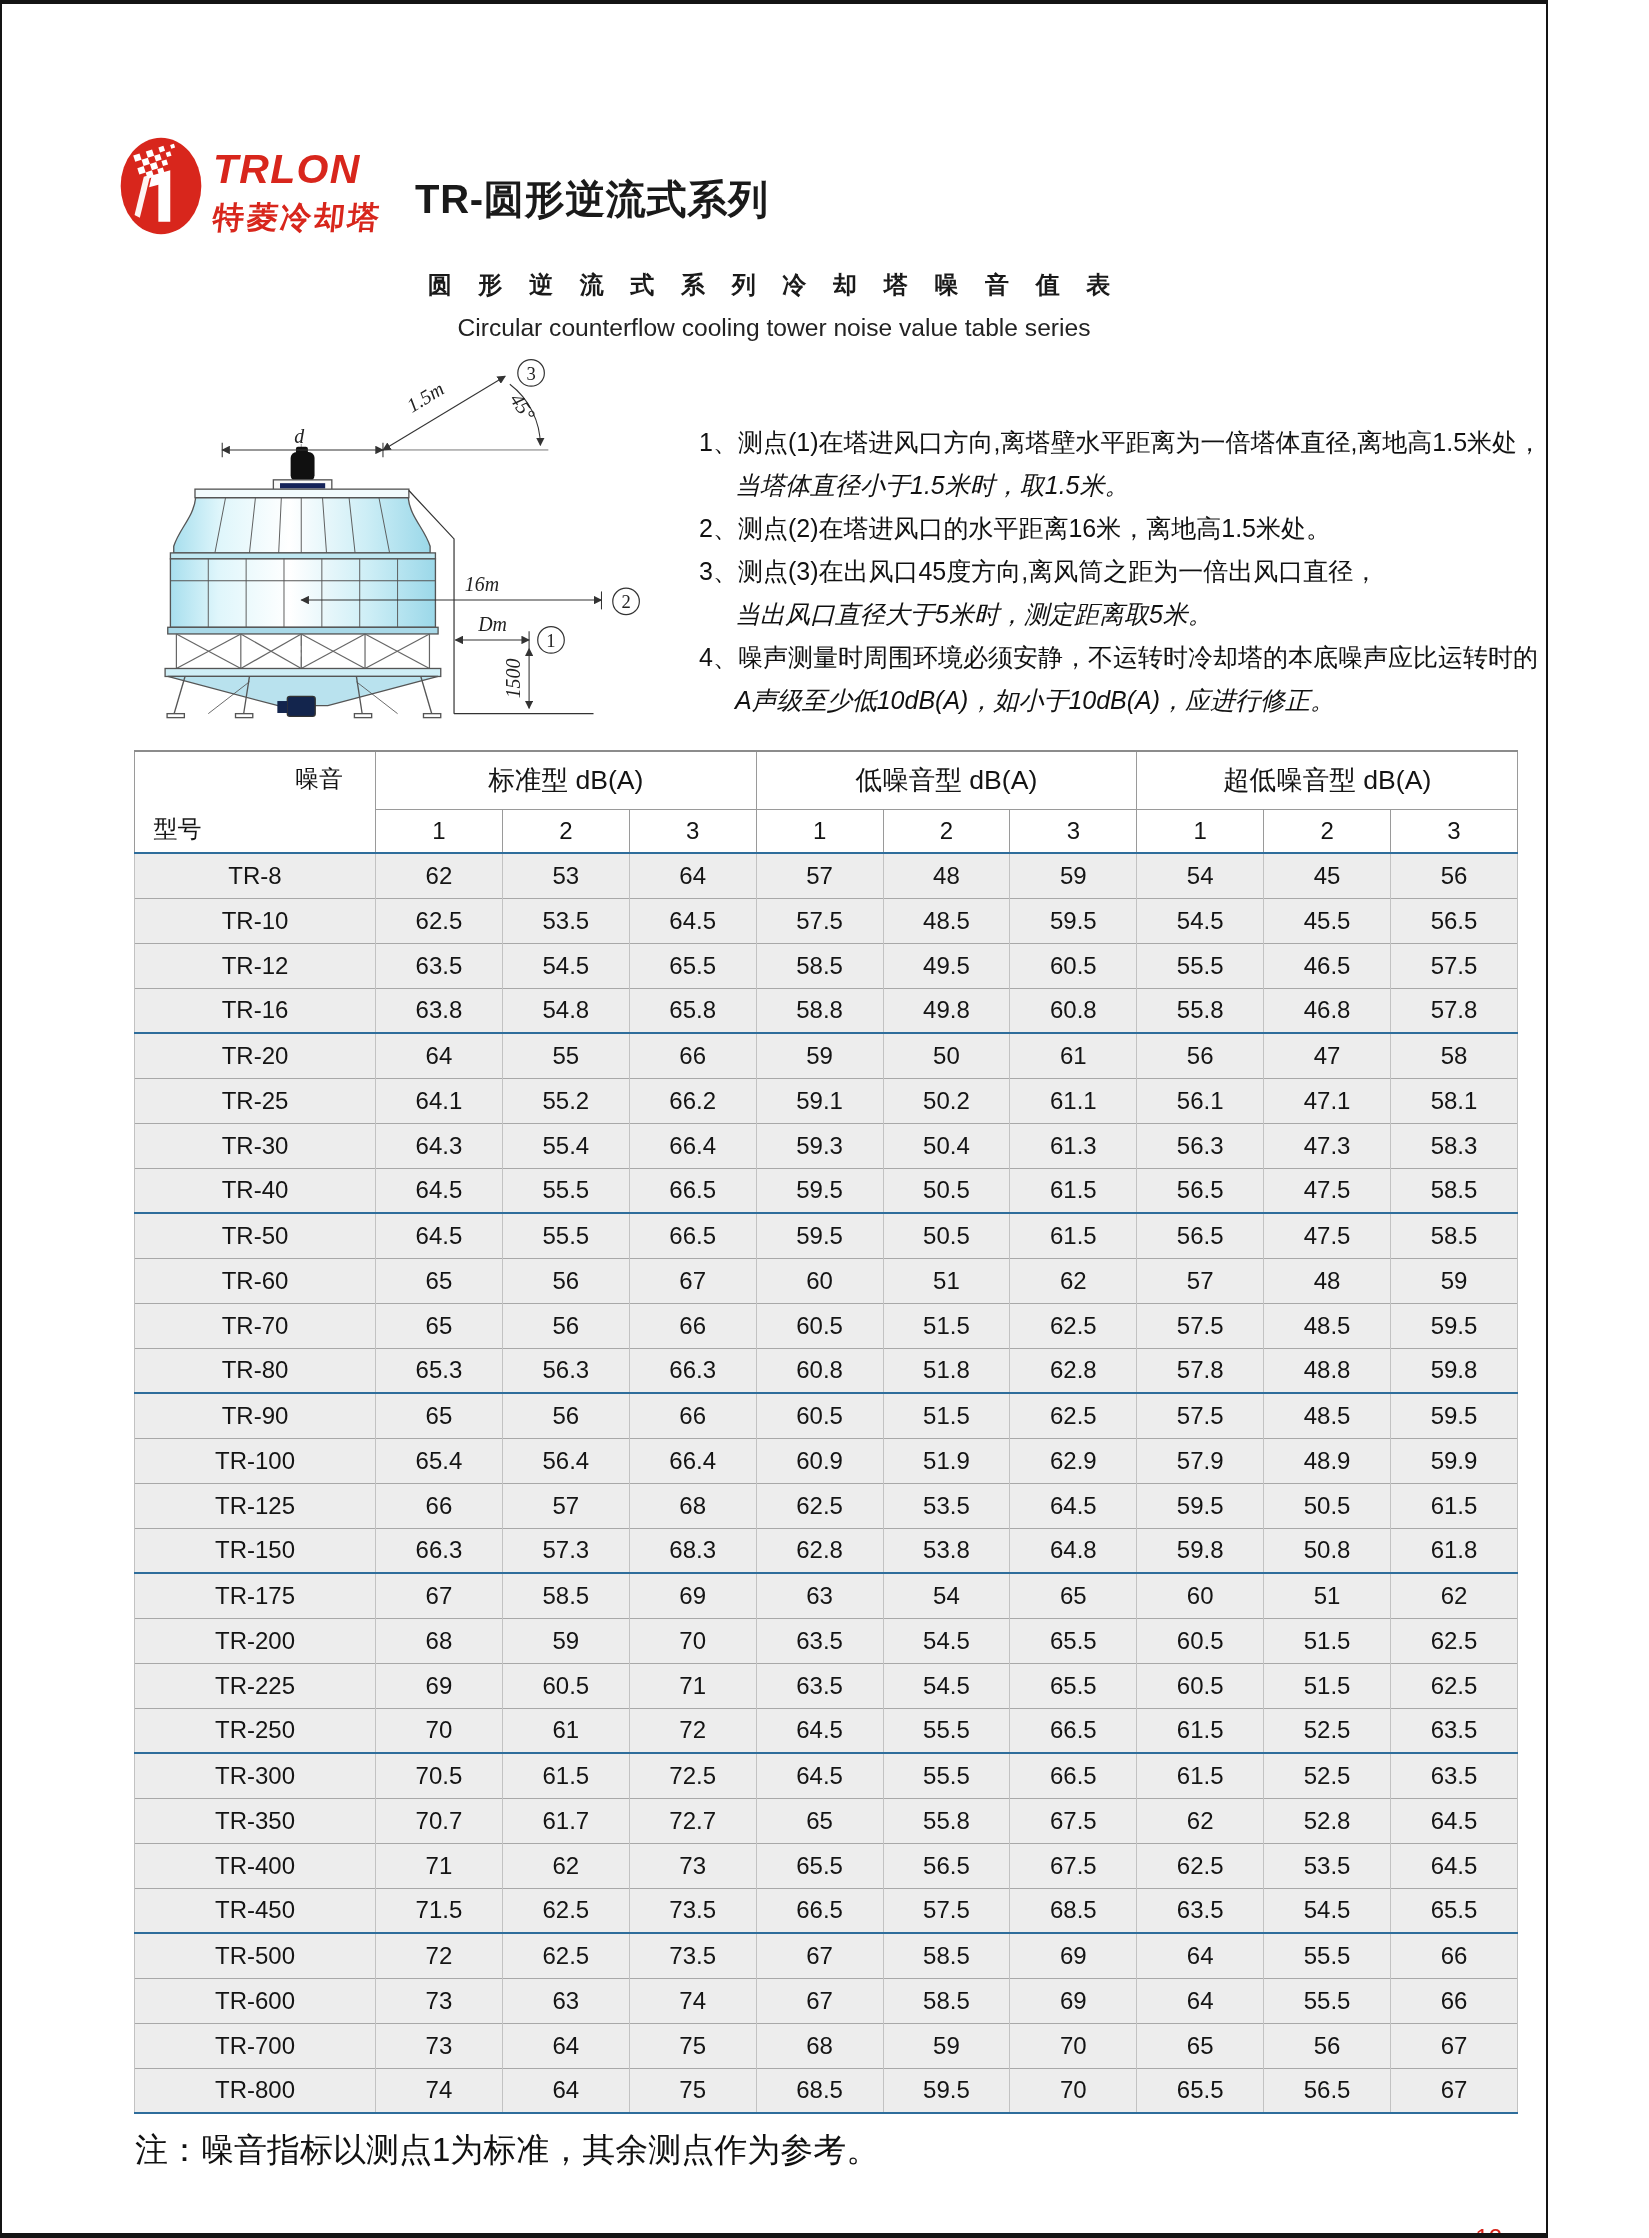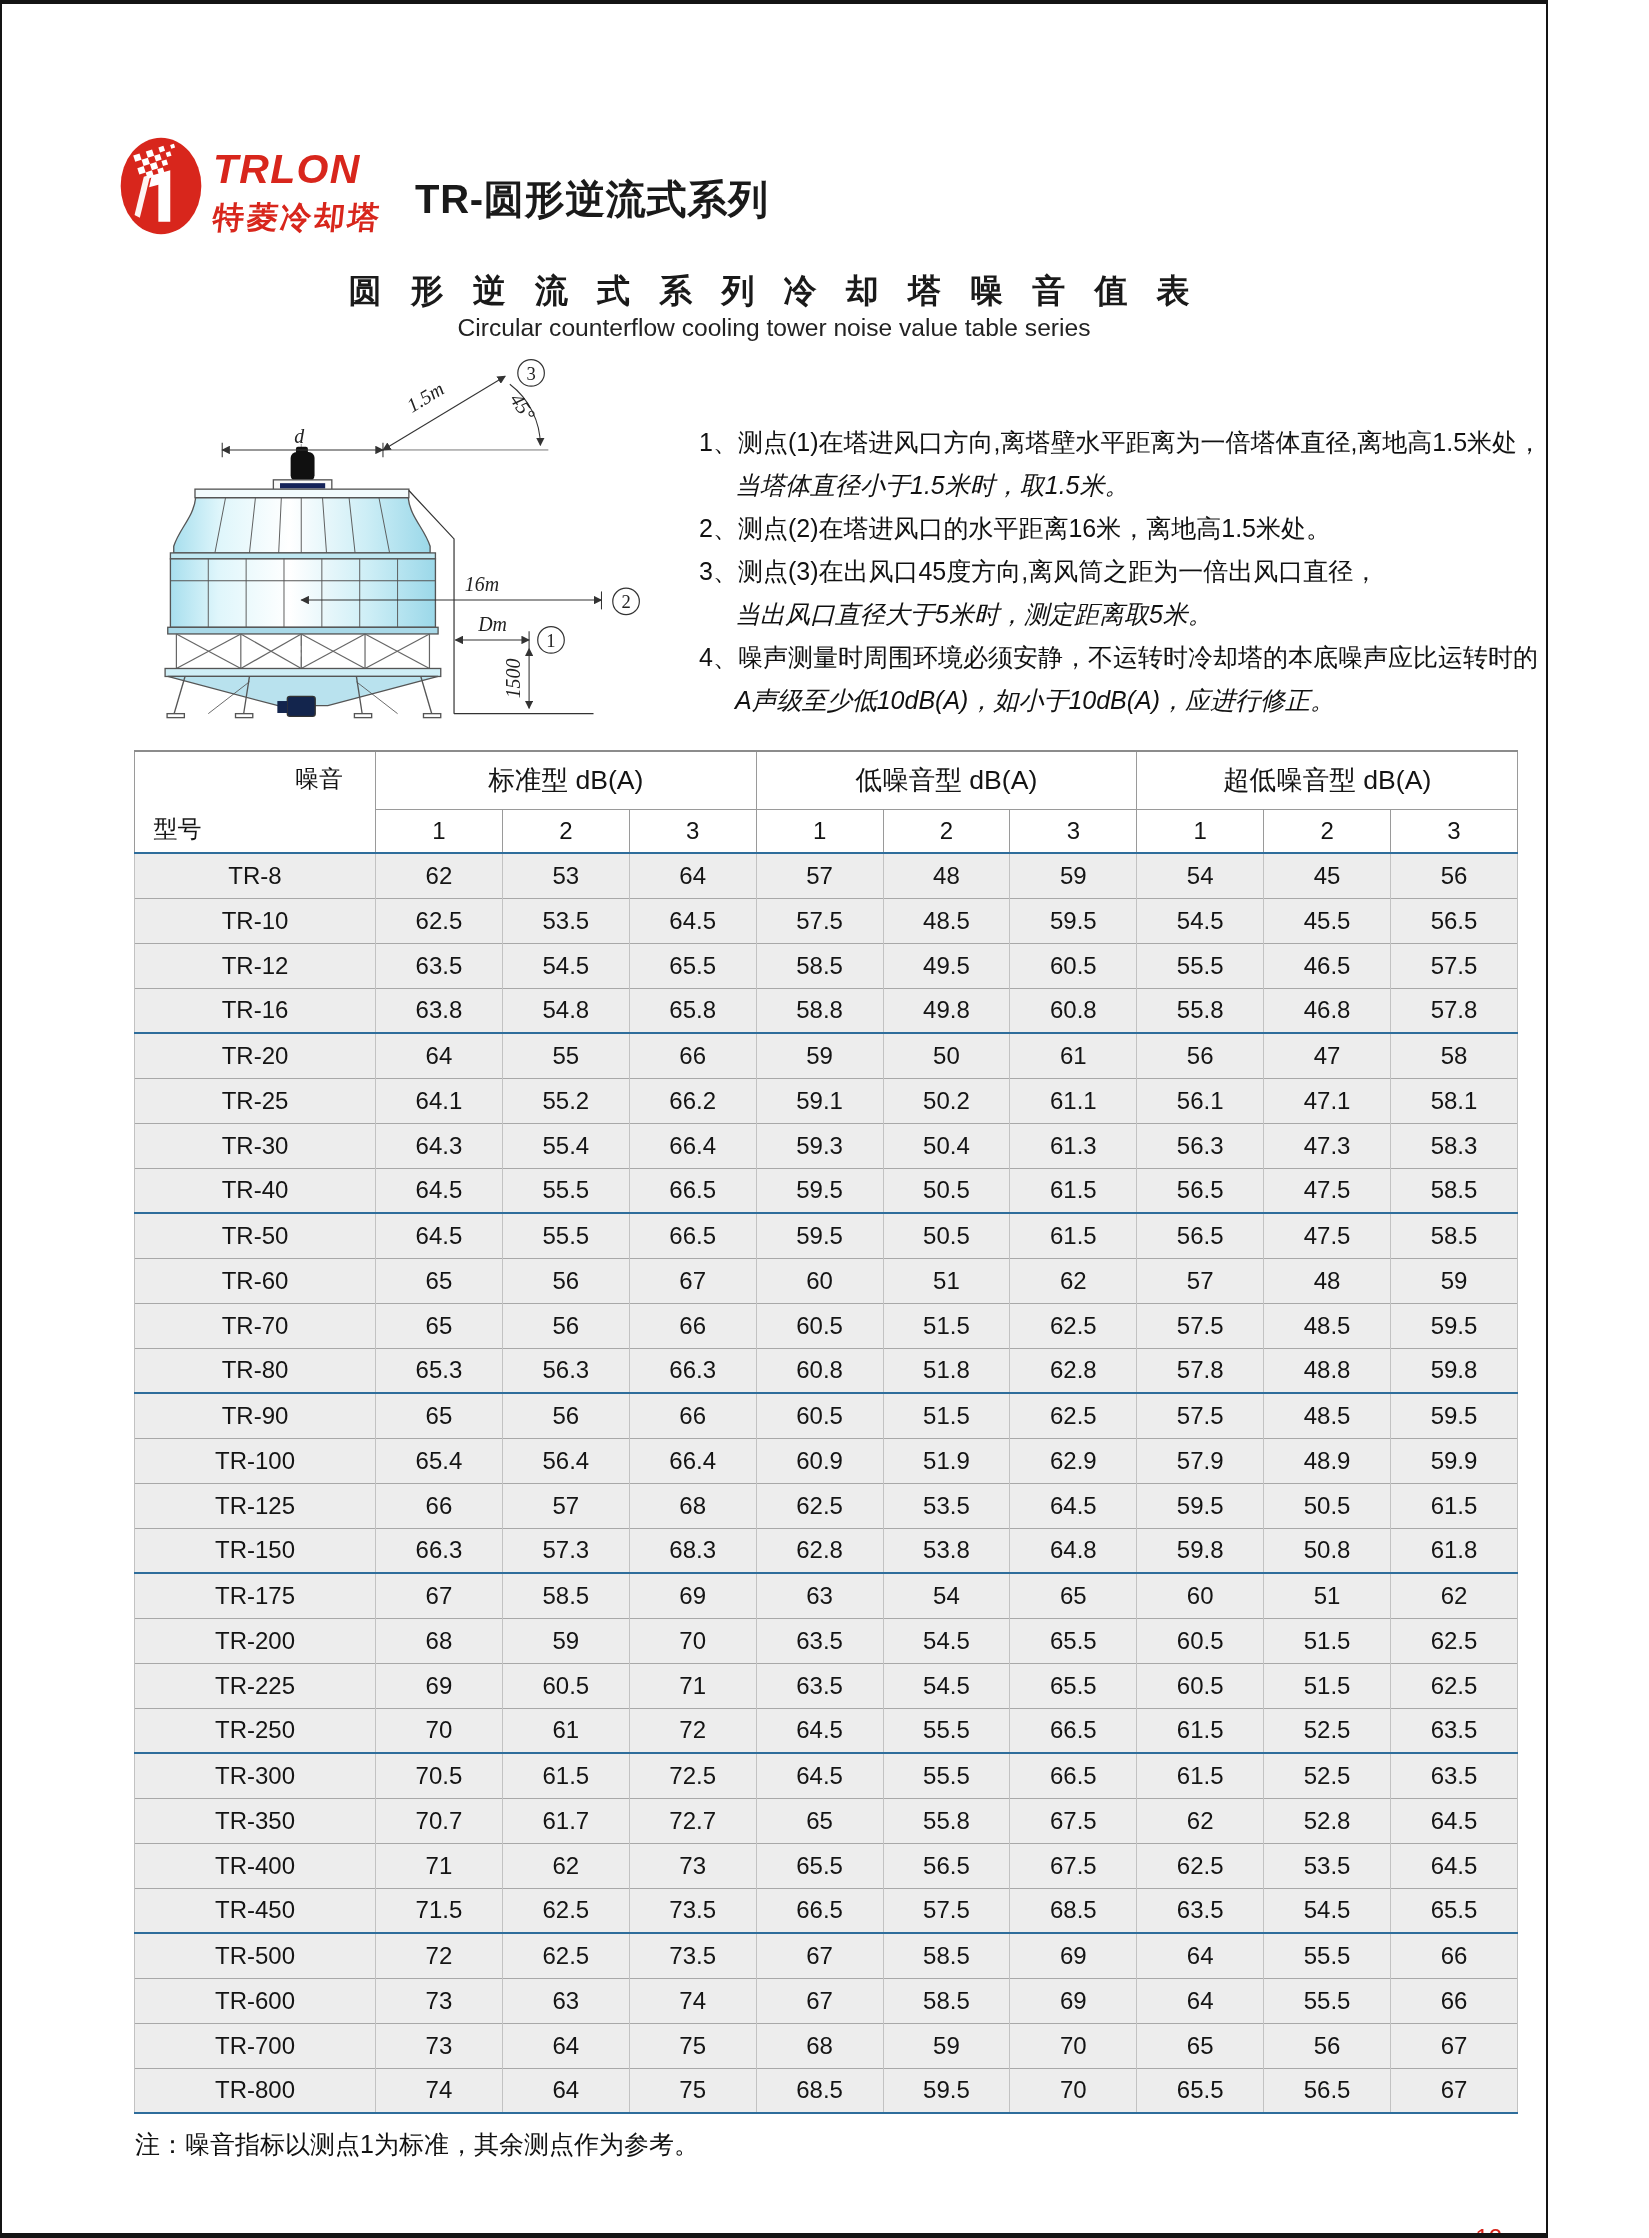--- a/index.html
+++ b/index.html
@@ -28,21 +28,21 @@
     font-size:31px;font-weight:900;color:#d8261c;
     letter-spacing:2.7px;transform:skewX(-6deg);
   }
   .series-title{
     position:absolute;left:413px;top:168px;
     font-size:40px;font-weight:900;color:#1a1a1a;letter-spacing:0.7px;
   }
   
   .title-cn{
     position:absolute;left:0;right:0;top:265px;text-align:center;
-    font-size:33px;font-weight:800;color:#1a1a1a;letter-spacing:10px;
+    font-size:24px;font-weight:800;color:#1a1a1a;letter-spacing:10px;
   }
   .title-en{
     position:absolute;left:0;right:0;top:310px;text-align:center;
     font-size:24.6px;font-weight:400;color:#222;
   }
   
   .diagram{position:absolute;left:100px;top:332px;width:631px;height:386px;}
   .dim-label{font-family:"Liberation Serif", serif;font-style:italic;font-size:30px;fill:#222;}
   .pt-label{font-family:"Liberation Serif", serif;font-size:28px;fill:#222;}
   
@@ -72,21 +72,21 @@
   .noise-table td.model{font-size:24px;}
   .corner{
     position:relative;background:#ffffff;
     background-image:linear-gradient(to bottom right,
       rgba(0,0,0,0) calc(50% - 1.3px), #9a9a9a calc(50% - 0.7px),
       #9a9a9a calc(50% + 0.7px), rgba(0,0,0,0) calc(50% + 1.3px));
   }
   .corner-top{position:absolute;top:10.6px;right:32px;font-size:24px;}
   .corner-bottom{position:absolute;bottom:6.6px;left:18.6px;font-size:24px;text-align:center;}
   
-  .footer-note{position:absolute;left:133px;top:2124px;font-size:25px;color:#111;}
+  .footer-note{position:absolute;left:133px;top:2124px;font-size:33px;color:#111;}
   .page-number{position:absolute;right:44px;top:2188px;font-size:24px;color:#d8261c;margin-top:32px;}
 </style>
 </head>
 <body>
 
 <div class="page">
 
   <svg class="logo-svg" viewBox="0 0 124 148">
     <ellipse cx="62" cy="74" rx="61" ry="73" fill="#d8261c"></ellipse>
     <g fill="#ffffff">

